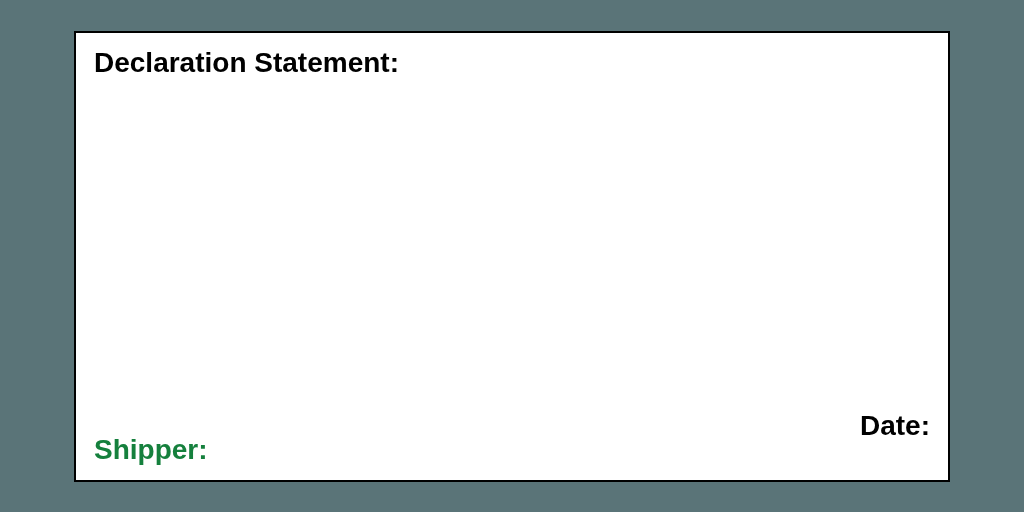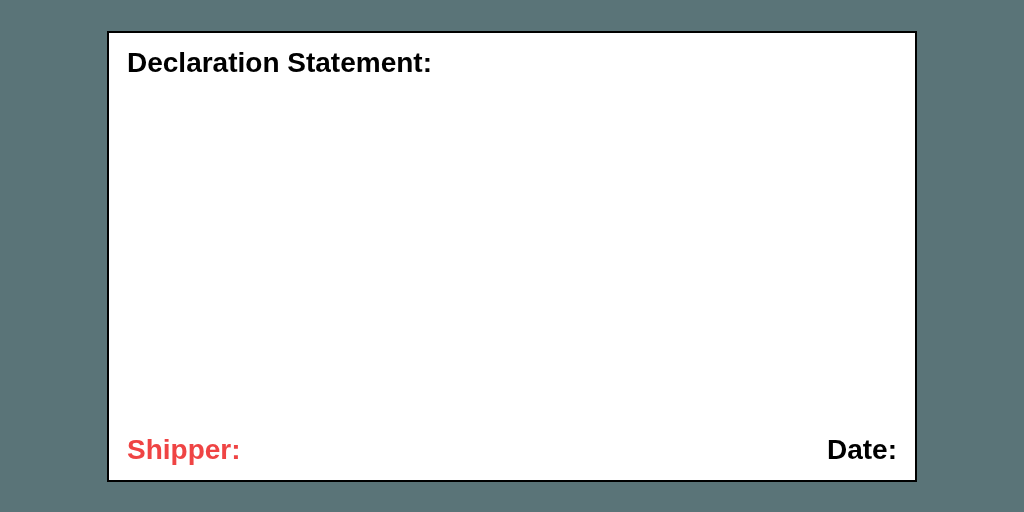--- a/index.html
+++ b/index.html
@@ -11,21 +11,21 @@
       width: 1024px;
       height: 512px;
       background-color: #5a7478;
       font-family: Arial, Helvetica, sans-serif;
       display: flex;
       align-items: center;
       justify-content: center;
     }
     .form-box {
       background-color: #ffffff;
-      width: 810px;
+      width: 876px;
       height: 451px;
       border: 2px solid #000000;
       position: relative;
       padding: 14px 18px;
     }
     .declaration-label {
       font-size: 28px;
       font-weight: bold;
       color: #000000;
     }
@@ -33,21 +33,22 @@
       position: absolute;
       bottom: 14px;
       left: 18px;
       right: 18px;
       display: flex;
       justify-content: space-between;
     }
     .shipper-label {
       font-size: 28px;
       font-weight: bold;
-      color: #ef4444;
+      color: #15803d;
+      margin-top: 24px;
     }
     .date-label {
       font-size: 28px;
       font-weight: bold;
       color: #000000;
     }
   </style>
 </head>
 <body>
 

